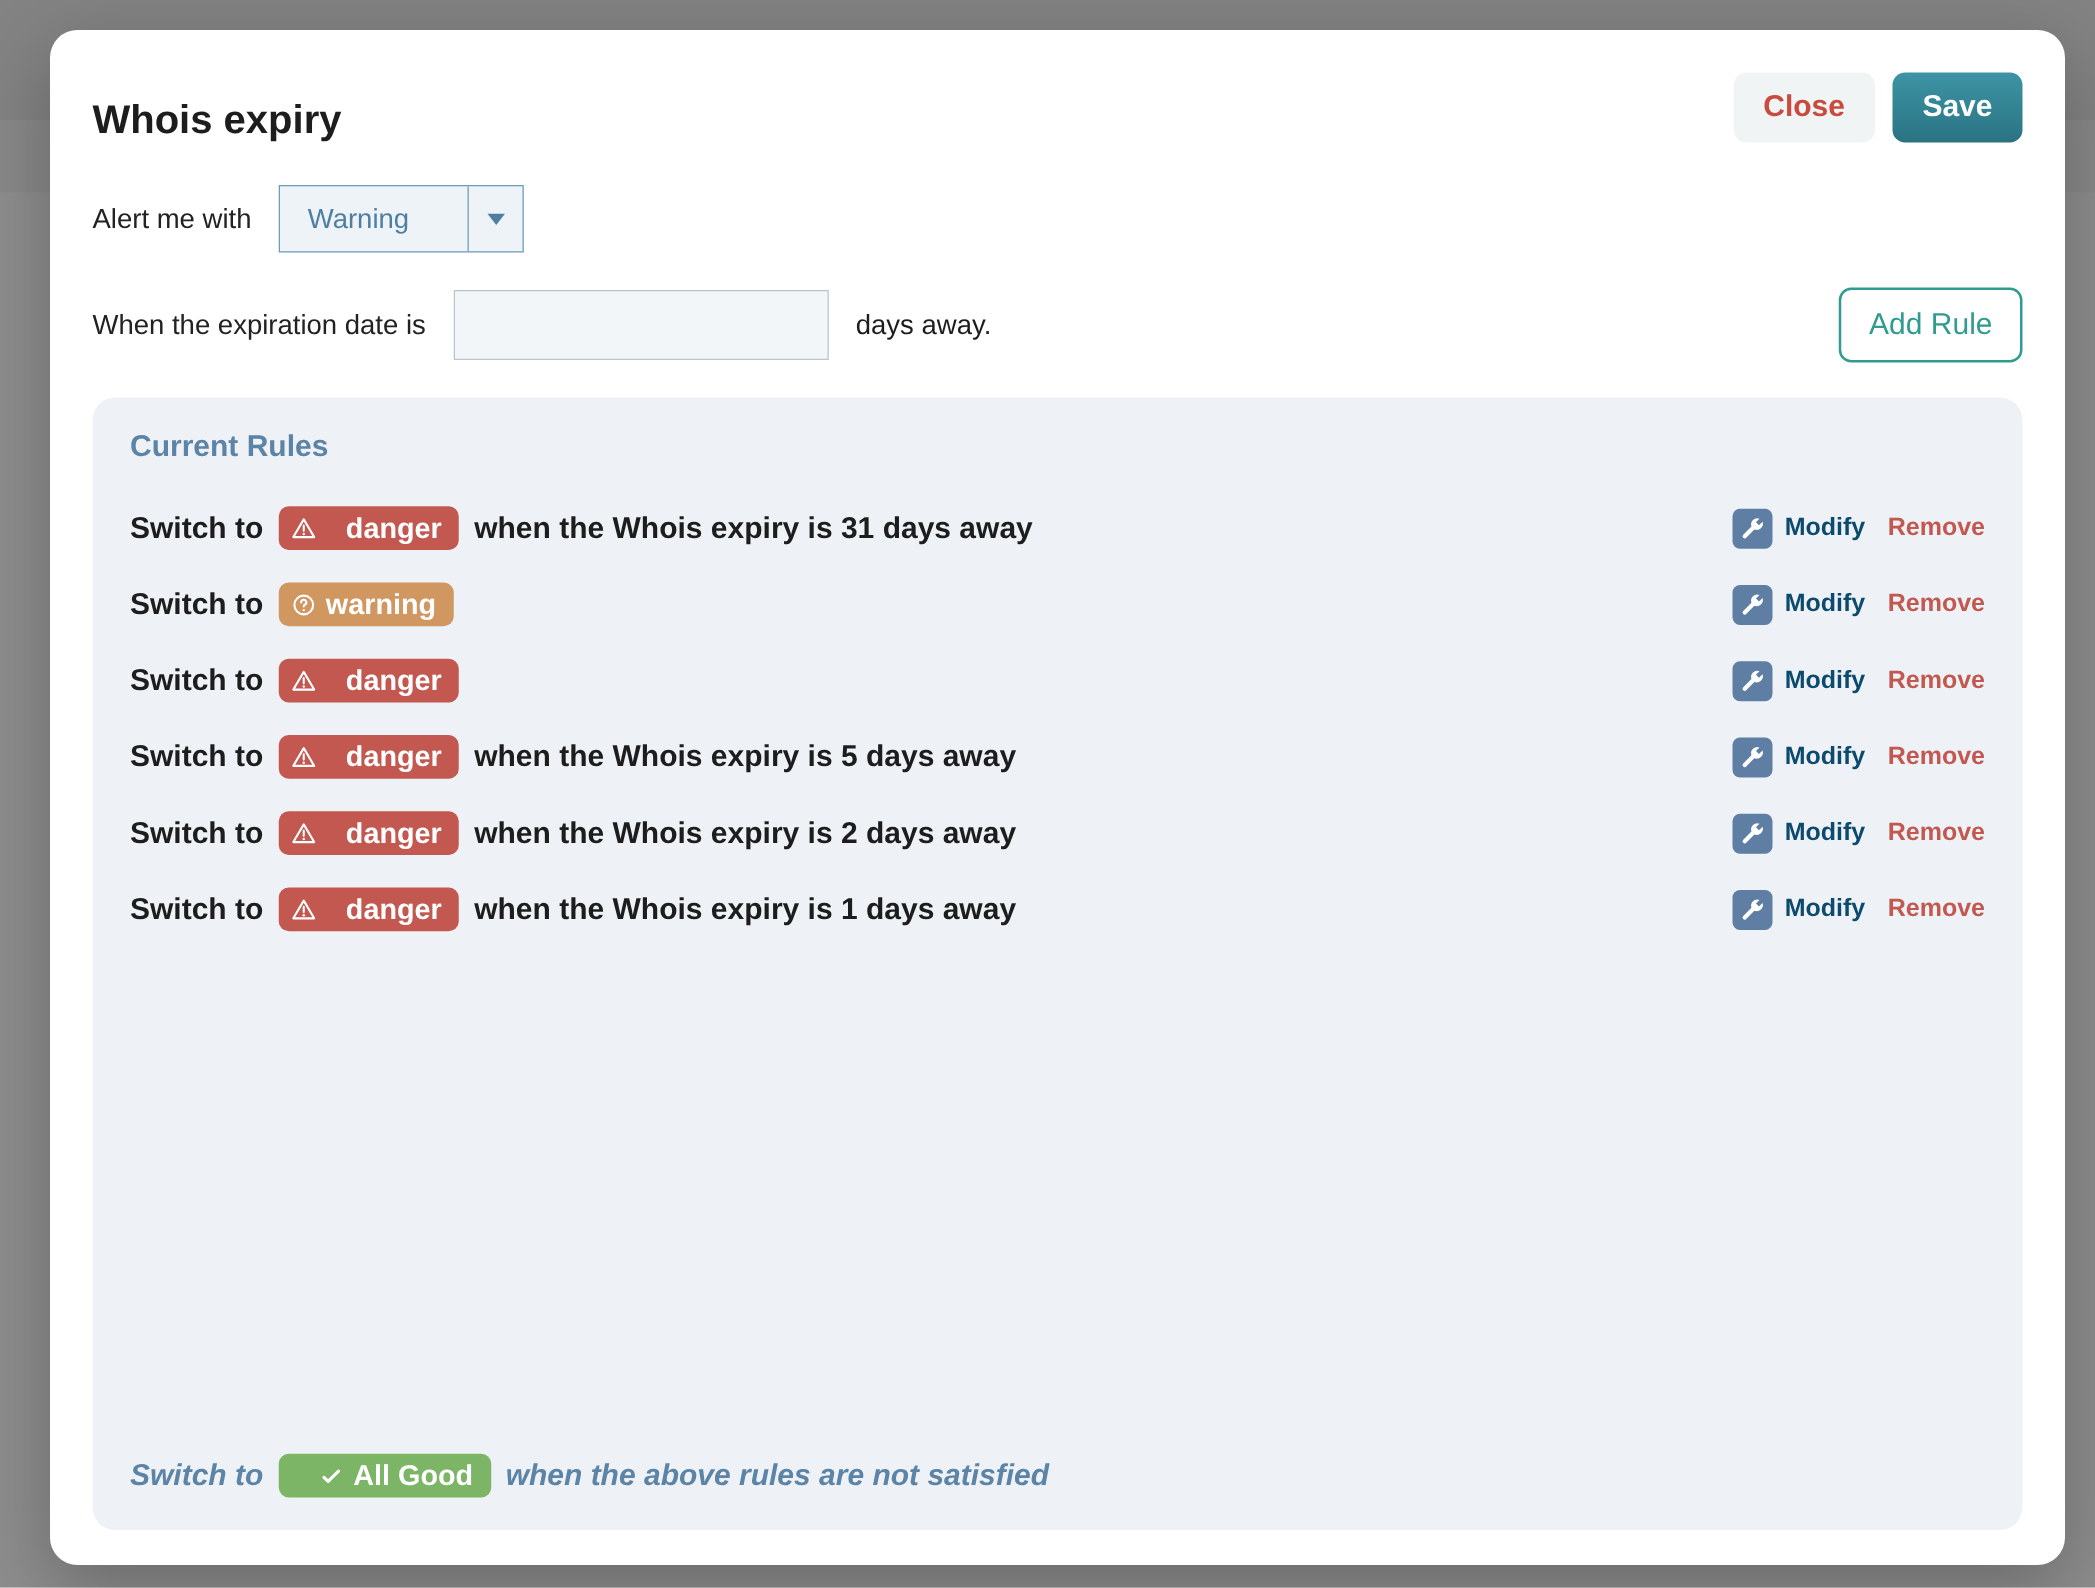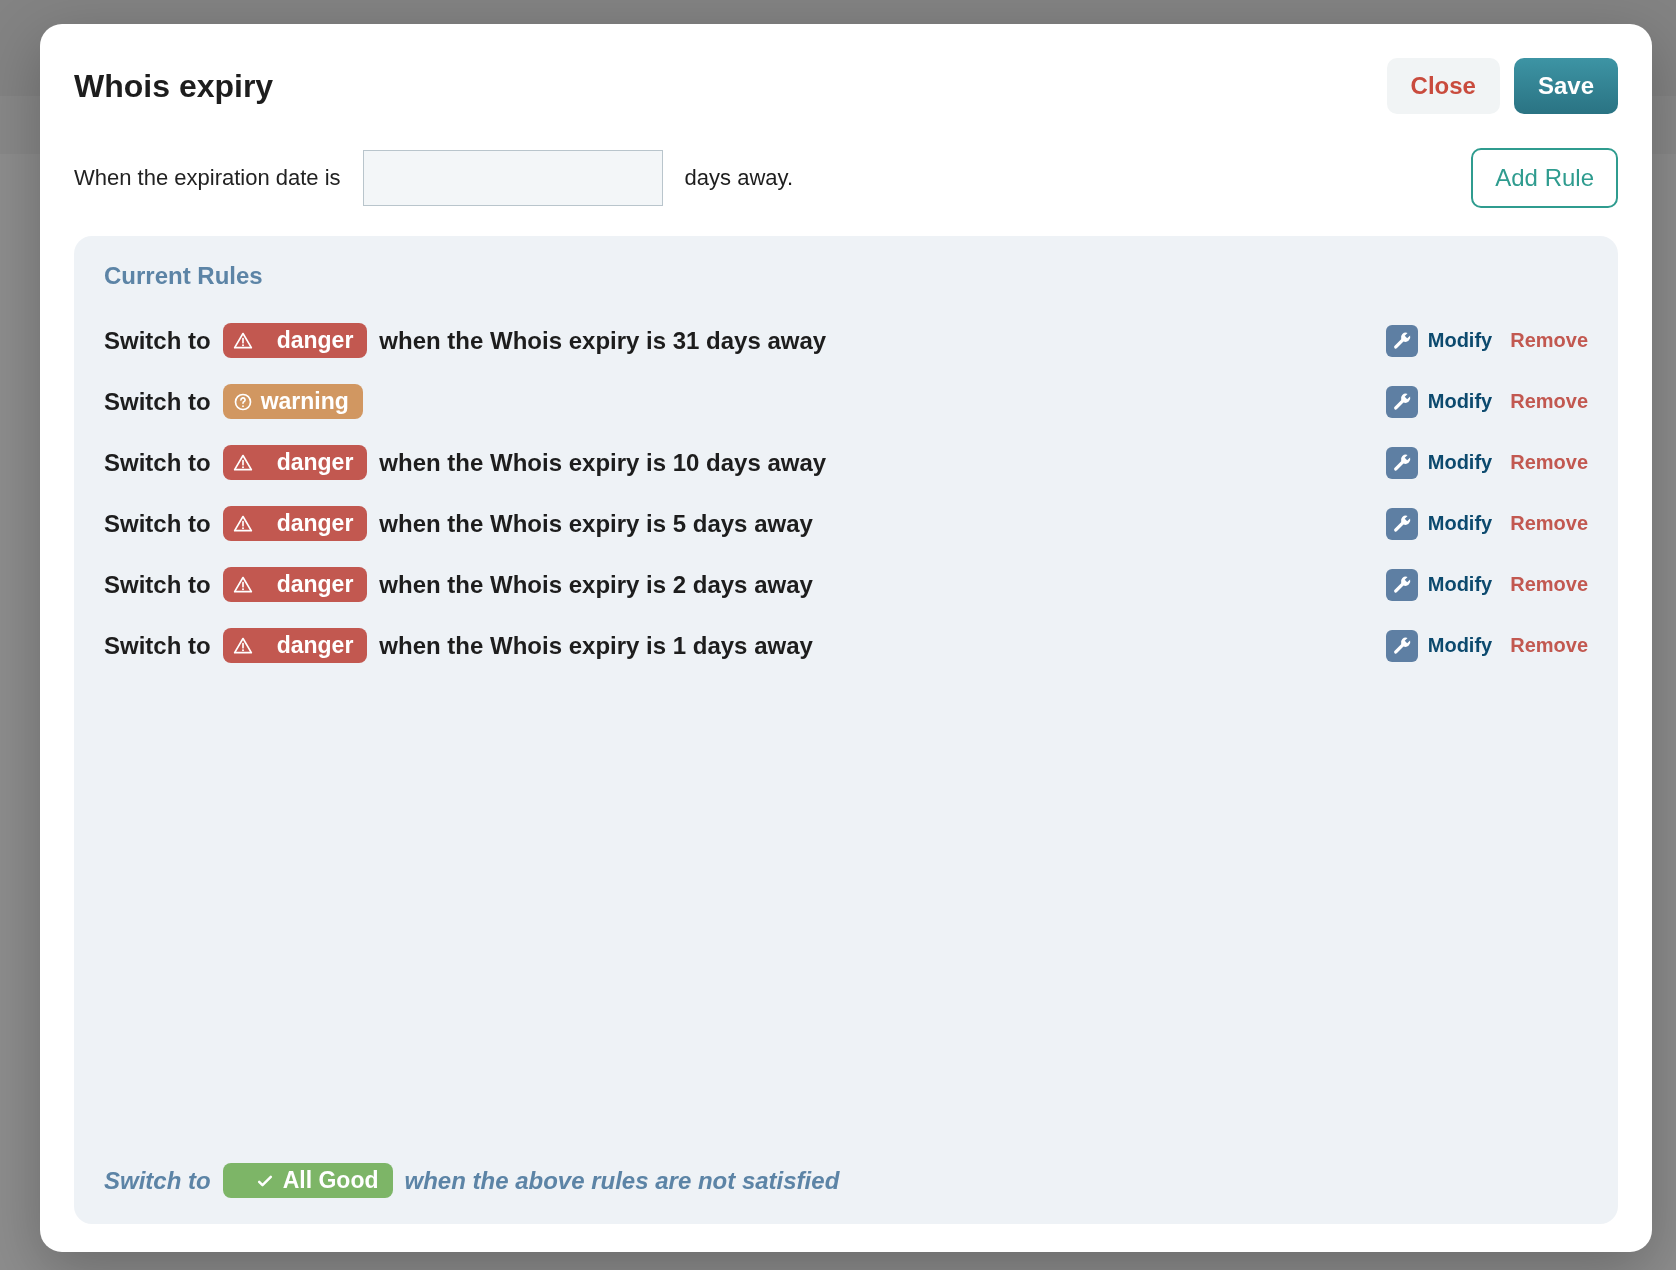--- a/index.html
+++ b/index.html
@@ -37,21 +37,21 @@
     border-radius: 22px;
     box-shadow: 0 18px 60px rgba(0,0,0,0.25);
     padding: 34px 34px 28px 34px;
     display: flex;
     flex-direction: column;
     overflow: hidden;
   }
 
   .modal-header {
     display: flex;
-    align-items: center;
+    align-items: flex-end;
     justify-content: space-between;
     margin-bottom: 34px;
   }
   .modal-title {
     font-size: 32px;
     font-weight: 700;
     color: #1d1d1d;
   }
   .header-buttons { display:flex; gap:14px; }
   .btn {
@@ -218,20 +218,29 @@
 <div class="modal">
 
   <div class="modal-header">
     <div class="modal-title">Whois expiry</div>
     <div class="header-buttons">
       <button class="btn btn-close">Close</button>
       <button class="btn btn-save">Save</button>
     </div>
   </div>
 
+  <div class="form-row">
+    <label>Alert me with</label>
+    <div class="select">
+      <div class="select-label">Warning</div>
+      <div class="select-caret">
+          <div class="caret-down"></div>
+        </div>
+    </div>
+  </div>
 
   <div class="form-row">
     <label>When the expiration date is</label>
     <input class="days-input" type="text" value="" style="">
     <span>days away.</span>
     <div style="flex:1"></div>
     <button class="btn-addrule">Add Rule</button>
   </div>
 
   <div class="rules-panel">
@@ -286,21 +295,20 @@
         <div class="rule-row">
           <span class="rule-text-before">Switch to</span>
           <span class="badge badge-danger">
             <svg viewBox="0 0 24 24">
               <path fill="none" stroke="#fff" stroke-width="2" stroke-linejoin="round" d="M12 3 L22 20 H2 Z"></path>
               <line x1="12" y1="9" x2="12" y2="14" stroke="#fff" stroke-width="2" stroke-linecap="round"></line>
               <circle cx="12" cy="17" r="1.2" fill="#fff"></circle>
             </svg>
             <span>danger</span>
           </span>
-          <span class="rule-text-after">when the Whois expiry is 10 days away</span>
           <span class="row-actions">
             <span class="modify-btn">
               <span class="wrench-box">
                 <svg viewBox="0 0 24 24">
                   <path fill="#fff" d="M21.7 5.3a6 6 0 0 1-7.9 7.4l-8.1 8.1a2 2 0 0 1-2.8-2.8l8.1-8.1A6 6 0 0 1 18.7 2.3l-3.4 3.4 2.9 2.9 3.5-3.3z"></path>
                 </svg>
               </span>
               <span class="modify-label">Modify</span>
             </span>
             <span class="remove-link">Remove</span>

